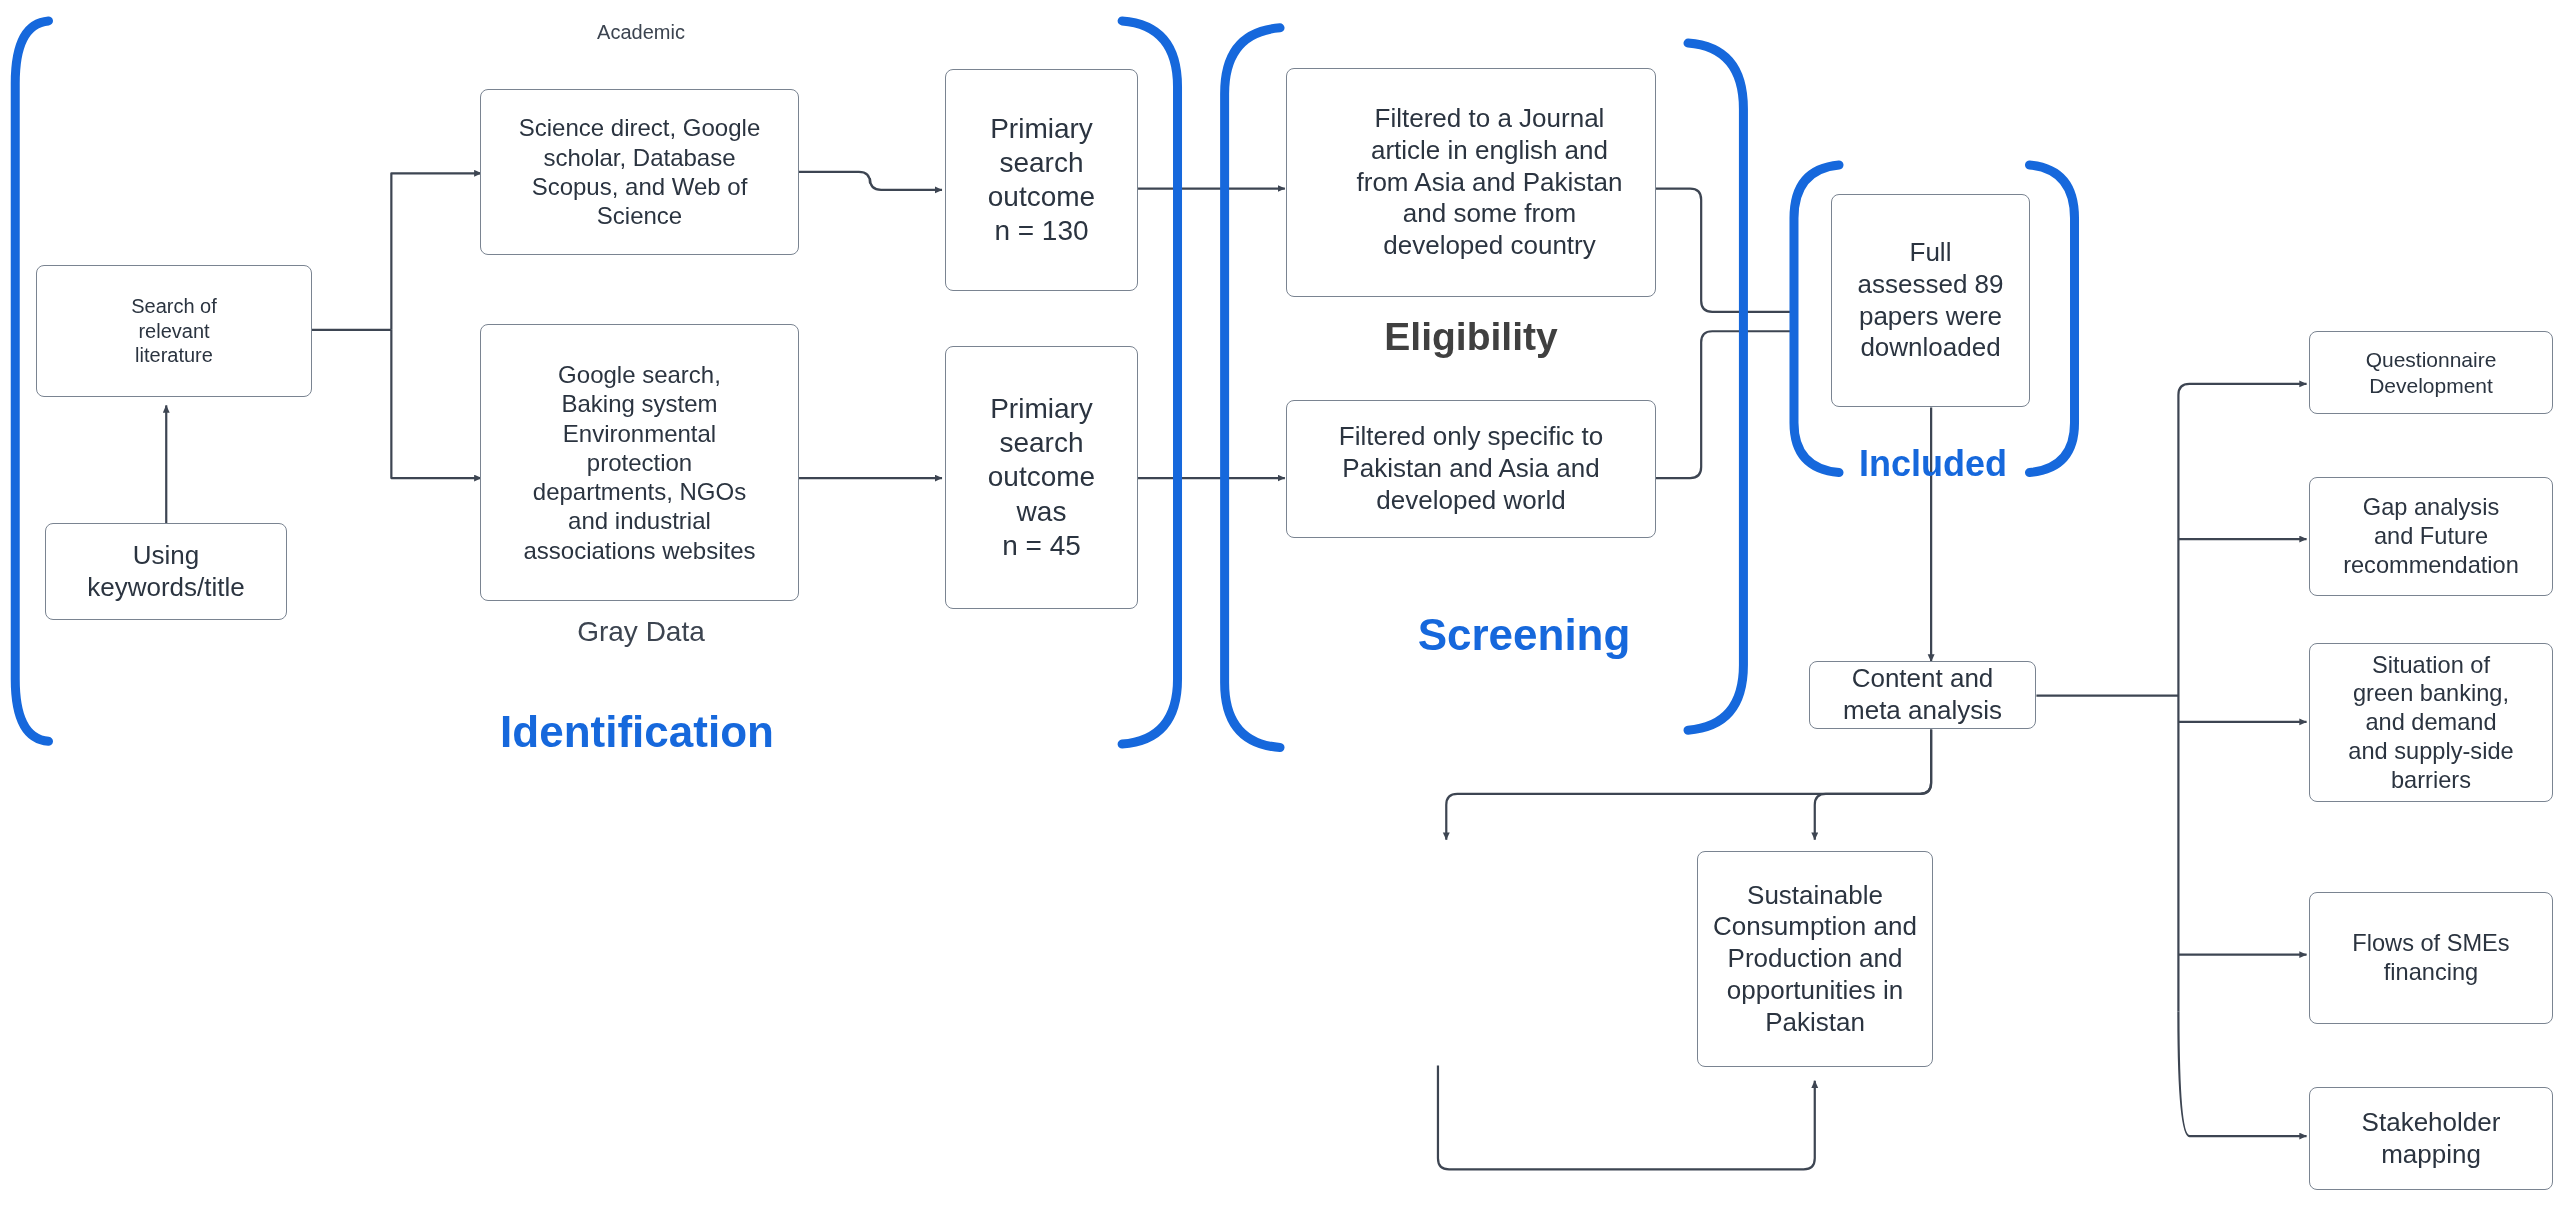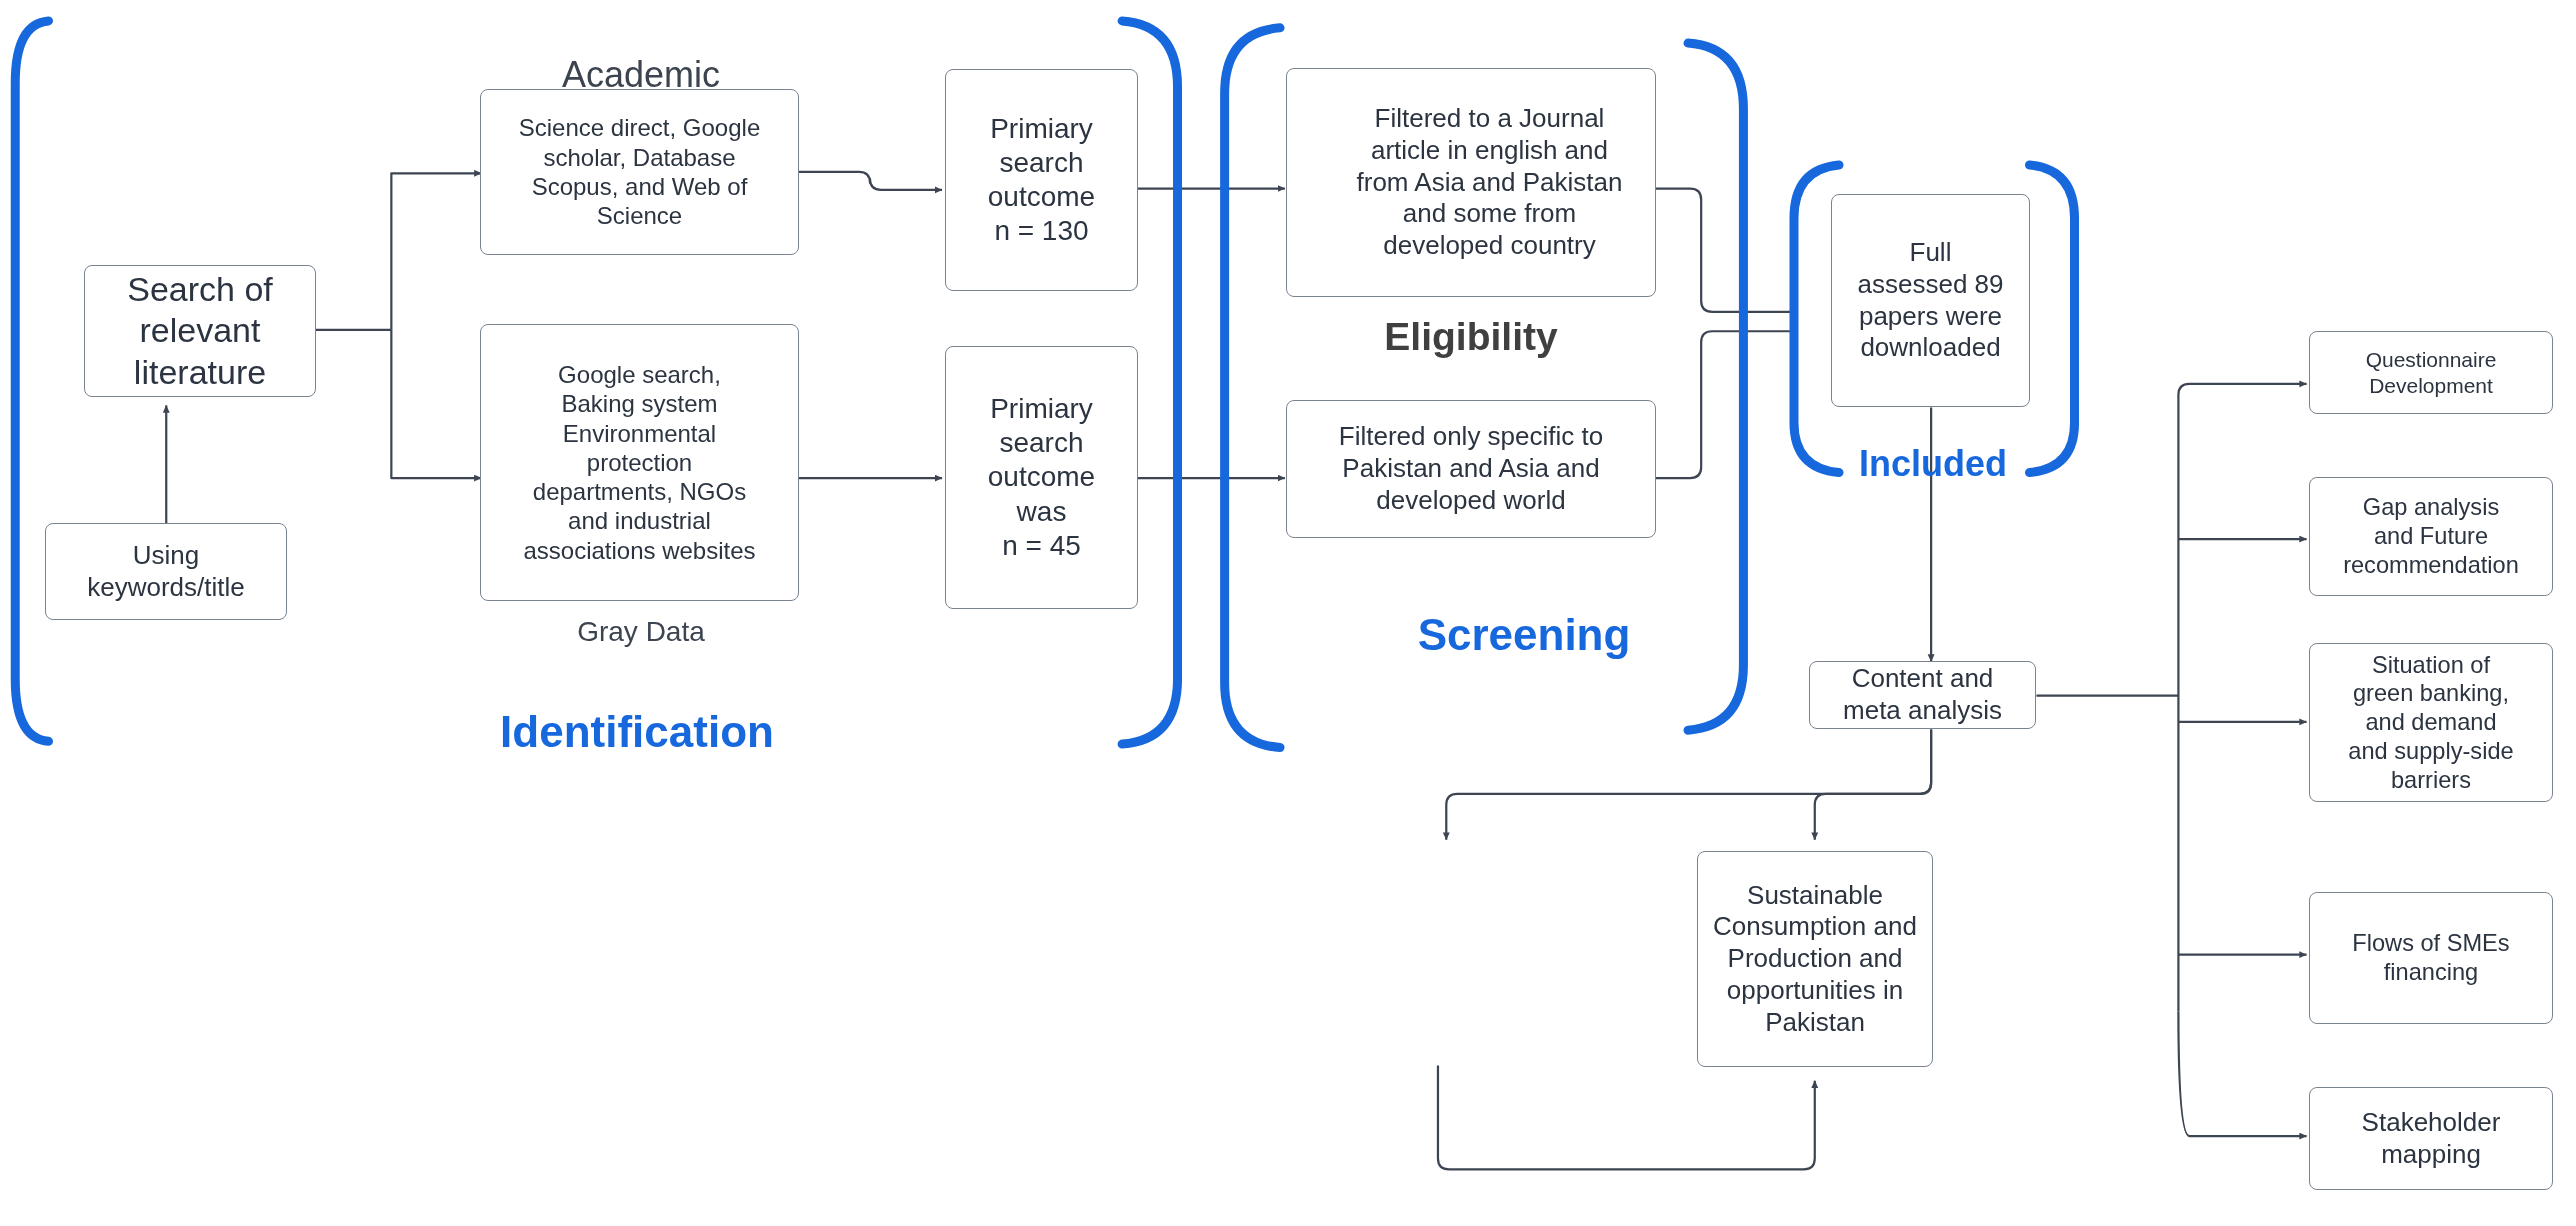--- a/index.html
+++ b/index.html
@@ -107,28 +107,28 @@
       <path d="M1848,40 Q1768,46 1768,135 L1768,985 Q1768,1073 1848,1079"></path>
 
       <path d="M2437,62 Q2517,68 2517,157 L2517,960 Q2517,1048 2437,1054"></path>
 
       <path d="M2655,238 Q2590,244 2590,315 L2590,610 Q2590,676 2655,682"></path>
 
       <path d="M2930,238 Q2995,244 2995,315 L2995,610 Q2995,676 2930,682"></path>
     </g>
   </svg>
 
-  <div class="node" style="left:36px; top:265px; width:232px; height:132px; font-size:34px;margin-left:48px;">Search of
+  <div class="node" style="left:36px; top:265px; width:276px; height:132px; font-size:20px;">Search of
 relevant
 literature</div>
 
   <div class="node" style="left:45px; top:523px; width:242px; height:97px; font-size:26px;">Using
 keywords/title</div>
 
-  <div class="plain-label" style="left:485px; top:21px; width:312px; font-size:36px;margin-top:33px;">Academic</div>
+  <div class="plain-label" style="left:485px; top:21px; width:312px; font-size:20px;">Academic</div>
 
   <div class="node" style="left:480px; top:89px; width:319px; height:166px; font-size:24px;">Science direct, Google
 scholar, Database
 Scopus, and Web of
 Science</div>
 
   <div class="node" style="left:480px; top:324px; width:319px; height:277px; font-size:24px;">Google search,
 Baking system
 Environmental
 protection

